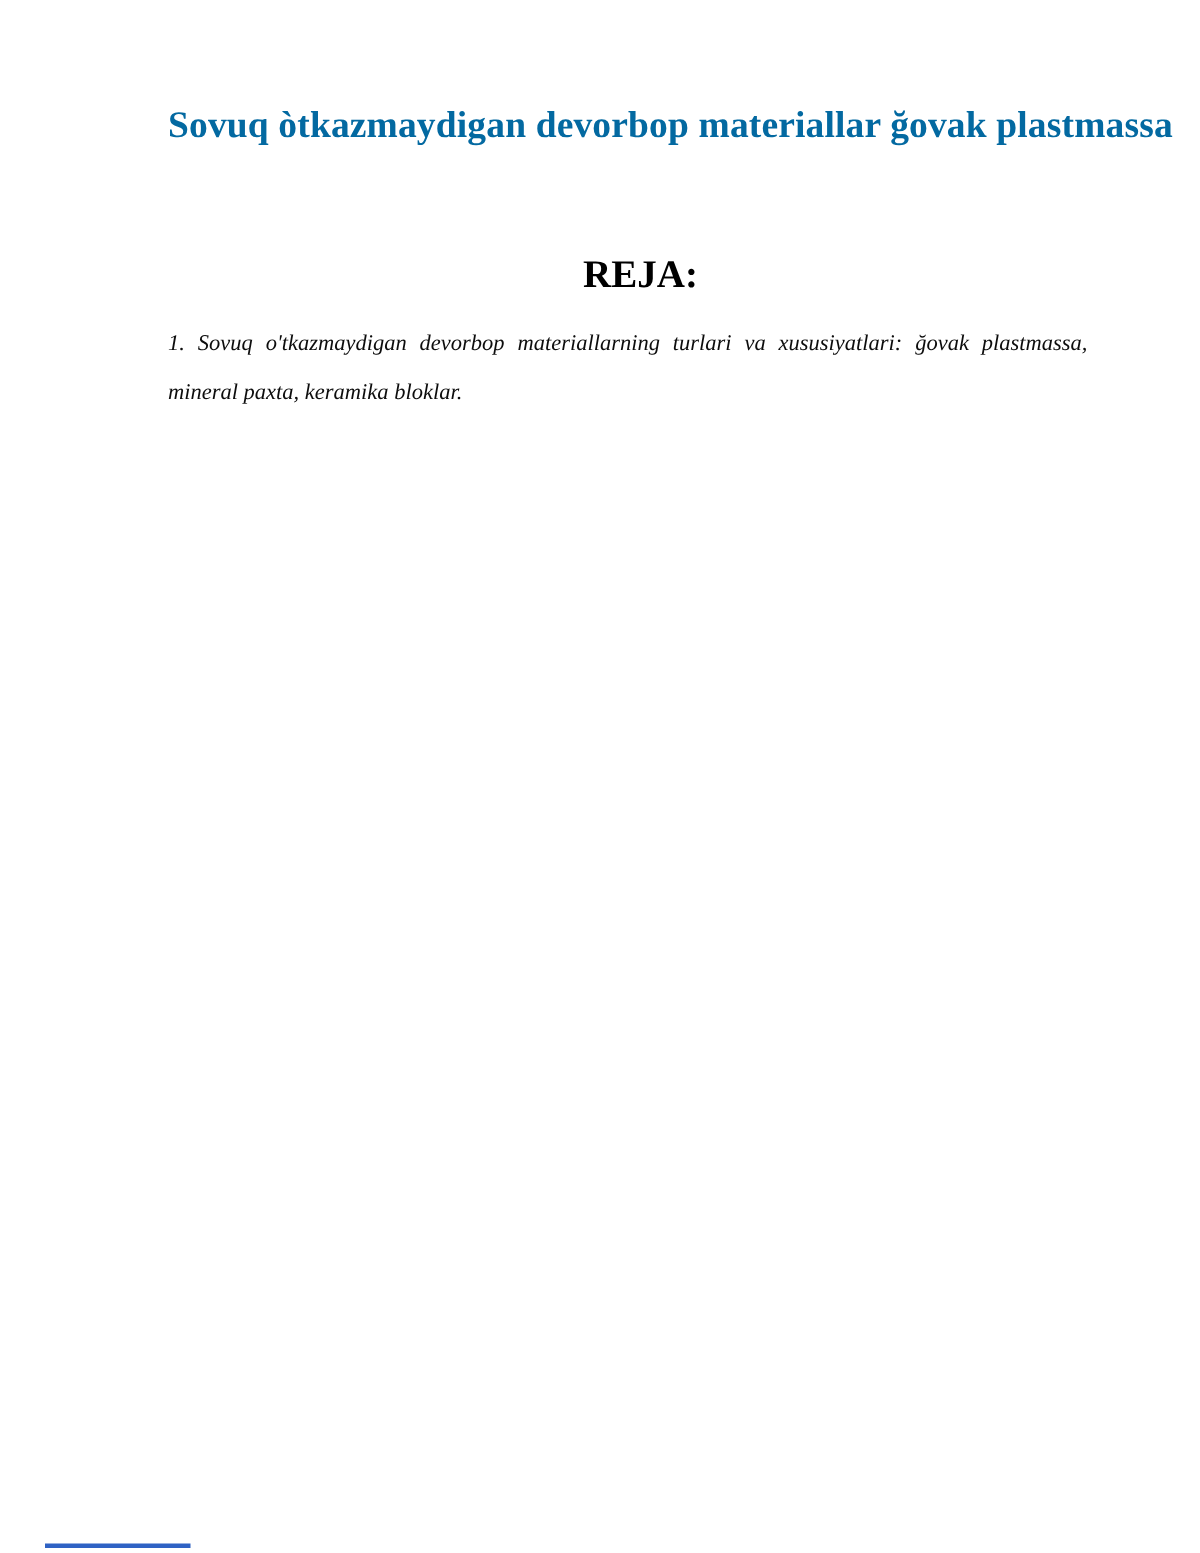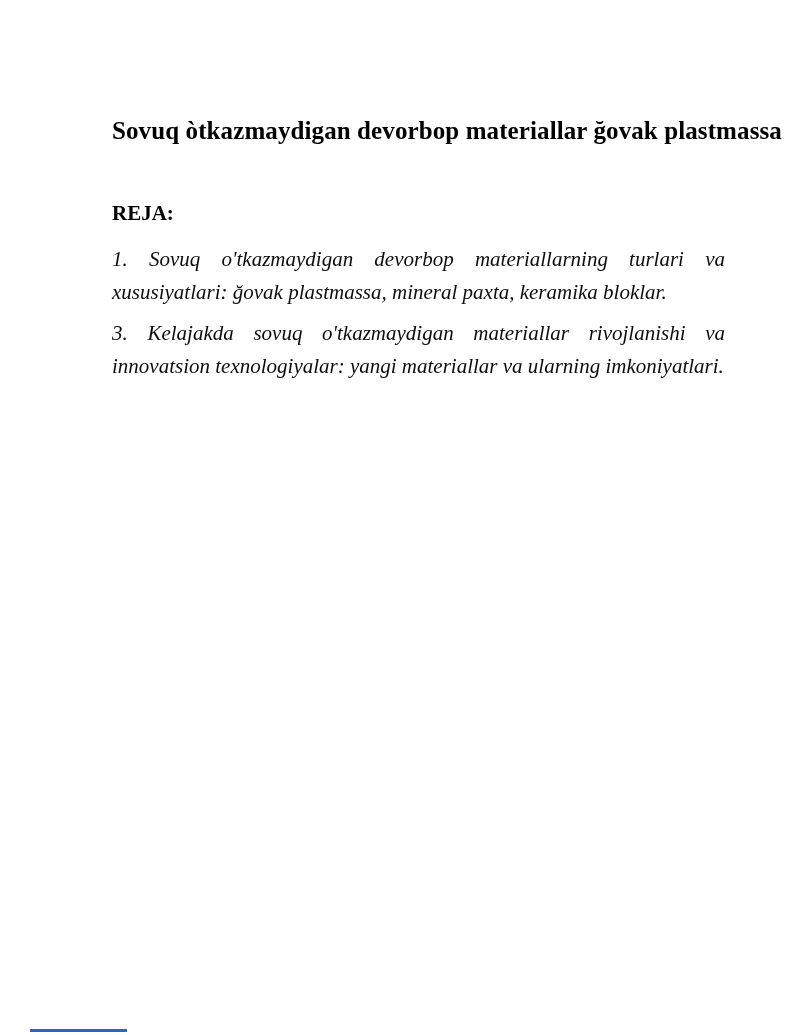--- a/index.html
+++ b/index.html
@@ -23,58 +23,58 @@
     font-weight: bold;
     font-size: 25px;
     line-height: 40px;
     color: #1F3864;
     letter-spacing: 0.1px;
   }
   .doc-title .t-line {
     white-space: nowrap;
   }
   .reja-heading {
-    margin-top: 48px;
+    margin-top: 65px;
+    text-align: center;
     font-weight: bold;
-    font-size: 21px;
+    font-size: 26px;
     line-height: 28px;
     color: #000000;
   }
   .body-text {
     margin-top: 16px;
   }
   .body-text p {
     margin: 0 17px 8px 0;
     font-style: italic;
-    font-size: 21px;
+    font-size: 15px;
     line-height: 33px;
     text-align: justify;
     color: #0d0d0d;
   }
   .bottom-line {
     position: absolute;
     left: 30px;
     top: 1029px;
     width: 97px;
     height: 3px;
   }
 </style>
 </head>
 <body>
 
 <div class="page">
   <div class="content">
 
-    <div class="doc-title" style="color: #000000; margin-top: 47px;">
+    <div class="doc-title" style="color: #0369a1;">
       <div class="t-line">Sovuq òtkazmaydigan devorbop materiallar ğovak plastmassa</div>
     </div>
 
     <div class="reja-heading">REJA:</div>
 
     <div class="body-text">
       <p>1. Sovuq o'tkazmaydigan devorbop materiallarning turlari va xususiyatlari: ğovak plastmassa, mineral paxta, keramika bloklar.</p>
-      <p>3. Kelajakda sovuq o'tkazmaydigan materiallar rivojlanishi va innovatsion texnologiyalar: yangi materiallar va ularning imkoniyatlari.</p>
     </div>
 
   </div>
 
   <div class="bottom-line" style="background: rgb(47, 98, 196);"></div>
 </div>
 
 </body></html>

